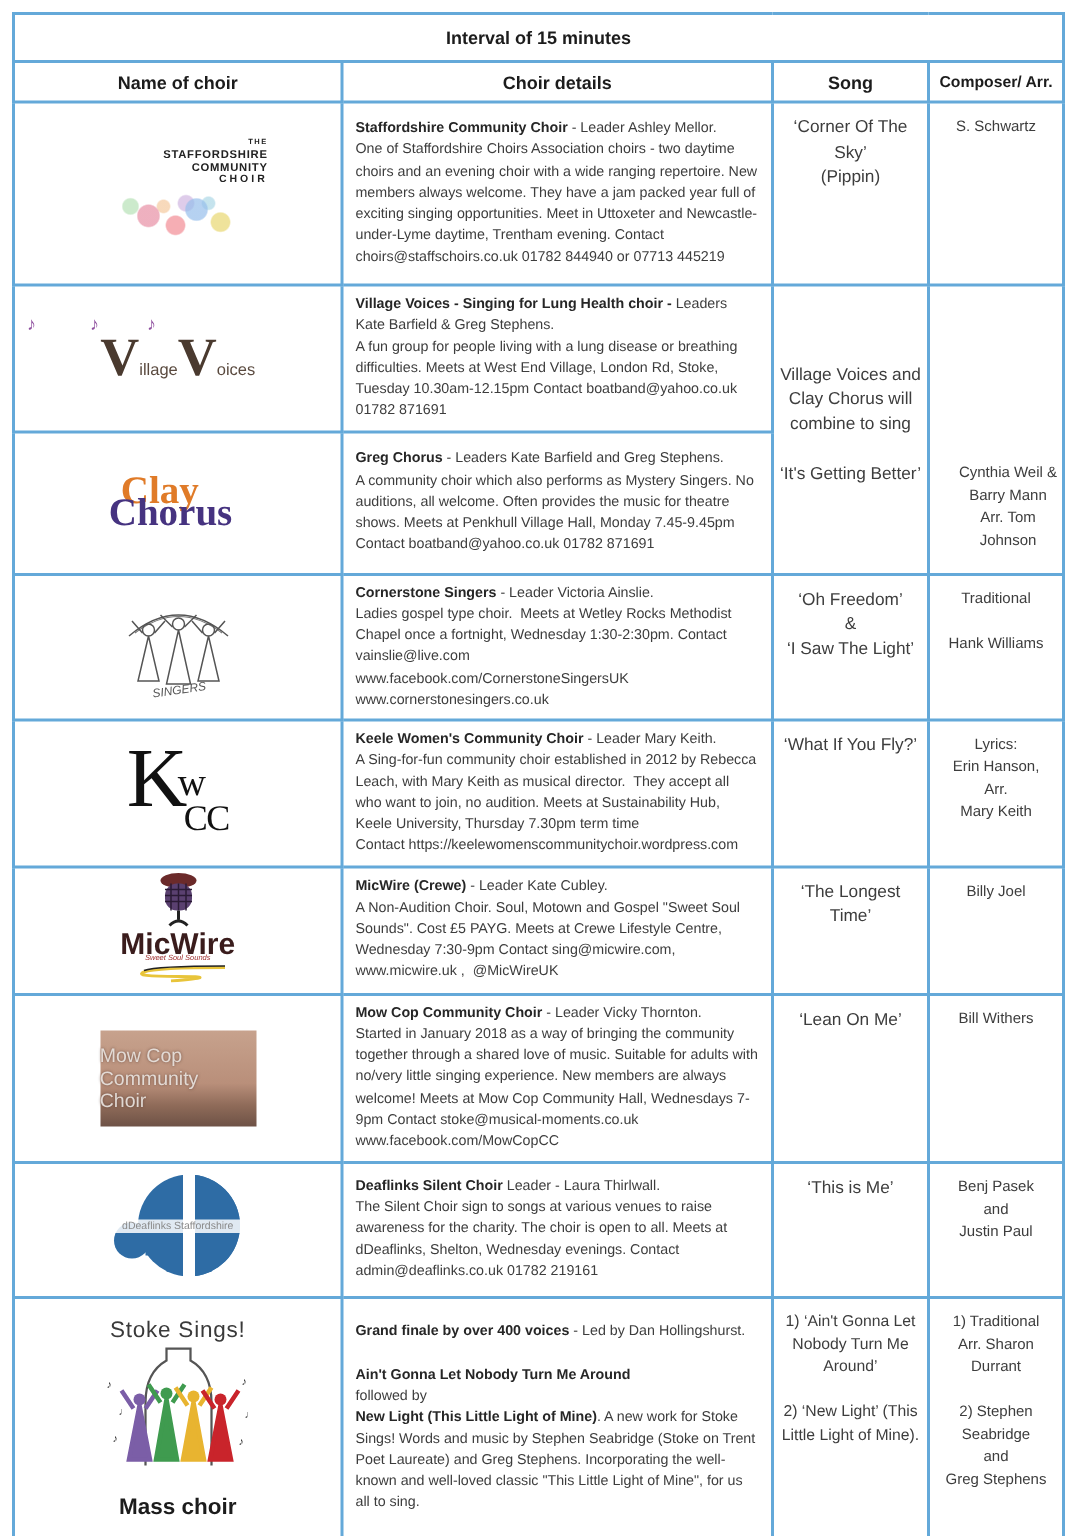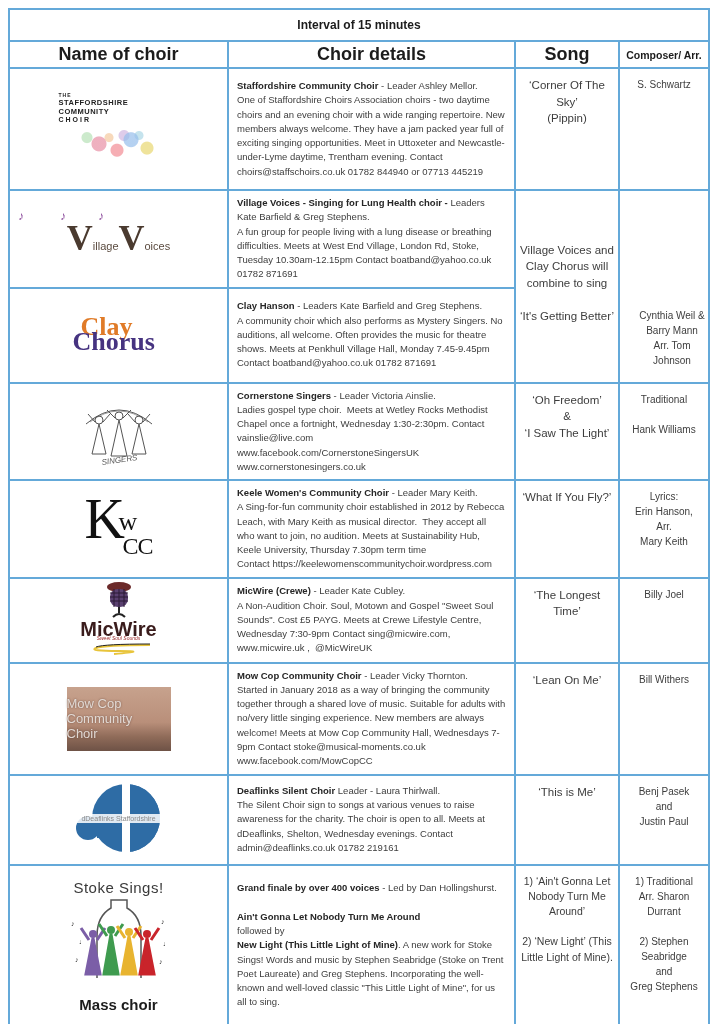--- a/index.html
+++ b/index.html
@@ -1,35 +1,35 @@
 <!DOCTYPE html>
 <html><head>
 <meta charset="utf-8">
 <style>
   html,body{margin:0;padding:0;background:#fff;}
   body{font-family:"Liberation Sans",sans-serif;color:#3d3d3d;}
   .page{width:716px;height:1024px;box-sizing:border-box;padding:8px;background:#fff;}
   table{border-collapse:collapse;table-layout:fixed;width:700px;}
   td,th{border:2px solid #64a9d9;box-sizing:border-box;overflow:hidden;vertical-align:middle;}
   .title-cell{height:32px;text-align:center;font-weight:bold;font-size:12px;color:#1c1c1c;}
-  .colhead{height:27px;text-align:center;font-weight:bold;color:#1c1c1c;font-size:18px;}
+  .colhead{height:27px;text-align:center;font-weight:bold;color:#1c1c1c;font-size:12px;}
   .colhead.small{font-size:10.5px;}
   .name-cell{text-align:center;padding:2px;}
   .details-cell{vertical-align:middle;padding:5px 8px;font-size:9.5px;line-height:1.5;white-space:pre-wrap;}
   .seg-b{font-weight:bold;color:#262626;}
   .song-cell{vertical-align:top;padding:8px 3px;text-align:center;font-size:11.5px;line-height:1.45;white-space:pre-wrap;color:#3d3d3d;}
   .song-cell.mid{vertical-align:middle;padding-top:2px;}
   .comp-cell{vertical-align:top;padding:8px 2px;text-align:center;font-size:10px;line-height:1.5;white-space:pre-wrap;}
   .comp-cell.bottom{vertical-align:bottom;padding-bottom:14px;padding-left:18px;}
   
   .r1{height:122px}.r2{height:95px}.r3{height:95px}.r4{height:90px}.r5{height:95px}
   .r6{height:85px}.r7{height:112px}.r8{height:90px}.r9{height:162px}
 
   
-  .logo-staffs{width:120px;margin:0 auto;text-align:left;}
+  .logo-staffs{width:120px;margin:0 auto;text-align:right;}
   .logo-staffs .l1{font-size:5px;font-weight:bold;color:#222;letter-spacing:1px;}
   .logo-staffs .l2{font-size:7.5px;font-weight:bold;color:#222;letter-spacing:.5px;}
   .logo-staffs .l3{font-size:7px;font-weight:bold;color:#222;letter-spacing:2px;}
   .splatter{width:100px;height:42px;margin:2px auto 0;
     background:
       radial-gradient(circle at 30% 45%,rgba(233,150,170,.75) 0 7px,transparent 8px),
       radial-gradient(circle at 48% 60%,rgba(240,120,130,.6) 0 6px,transparent 7px),
       radial-gradient(circle at 62% 35%,rgba(150,190,235,.7) 0 7px,transparent 8px),
       radial-gradient(circle at 78% 55%,rgba(235,220,130,.8) 0 6px,transparent 7px),
       radial-gradient(circle at 18% 30%,rgba(170,220,170,.6) 0 5px,transparent 6px),
@@ -120,21 +120,21 @@
 Arr. Tom Johnson</td>
   </tr>
 
   <tr class="r3">
     <td class="name-cell">
       <div class="logo-clay">
         <div class="clay">Clay</div>
         <div class="chorus">Chorus</div>
       </div>
     </td>
-    <td class="details-cell"><span class="seg-b">Clay Hanson</span><span> - Leaders Kate Barfield and Greg Stephens.
+    <td class="details-cell"><span class="seg-b">Greg Chorus</span><span> - Leaders Kate Barfield and Greg Stephens.
 A community choir which also performs as Mystery Singers. No auditions, all welcome. Often provides the music for theatre shows. Meets at Penkhull Village Hall, Monday 7.45-9.45pm Contact boatband@yahoo.co.uk 01782 871691</span></td>
   </tr>
 
   <tr class="r4">
     <td class="name-cell">
       <div class="logo-corner">
         <svg width="90" height="74" viewBox="0 0 90 74">
           <path d="M12 30 Q45 2 78 30" fill="none" stroke="#555" stroke-width="1"></path>
           <path d="M16 28 Q45 6 74 28" fill="none" stroke="#777" stroke-width="0.7"></path>
           <g stroke="#555" stroke-width="1" fill="none">

